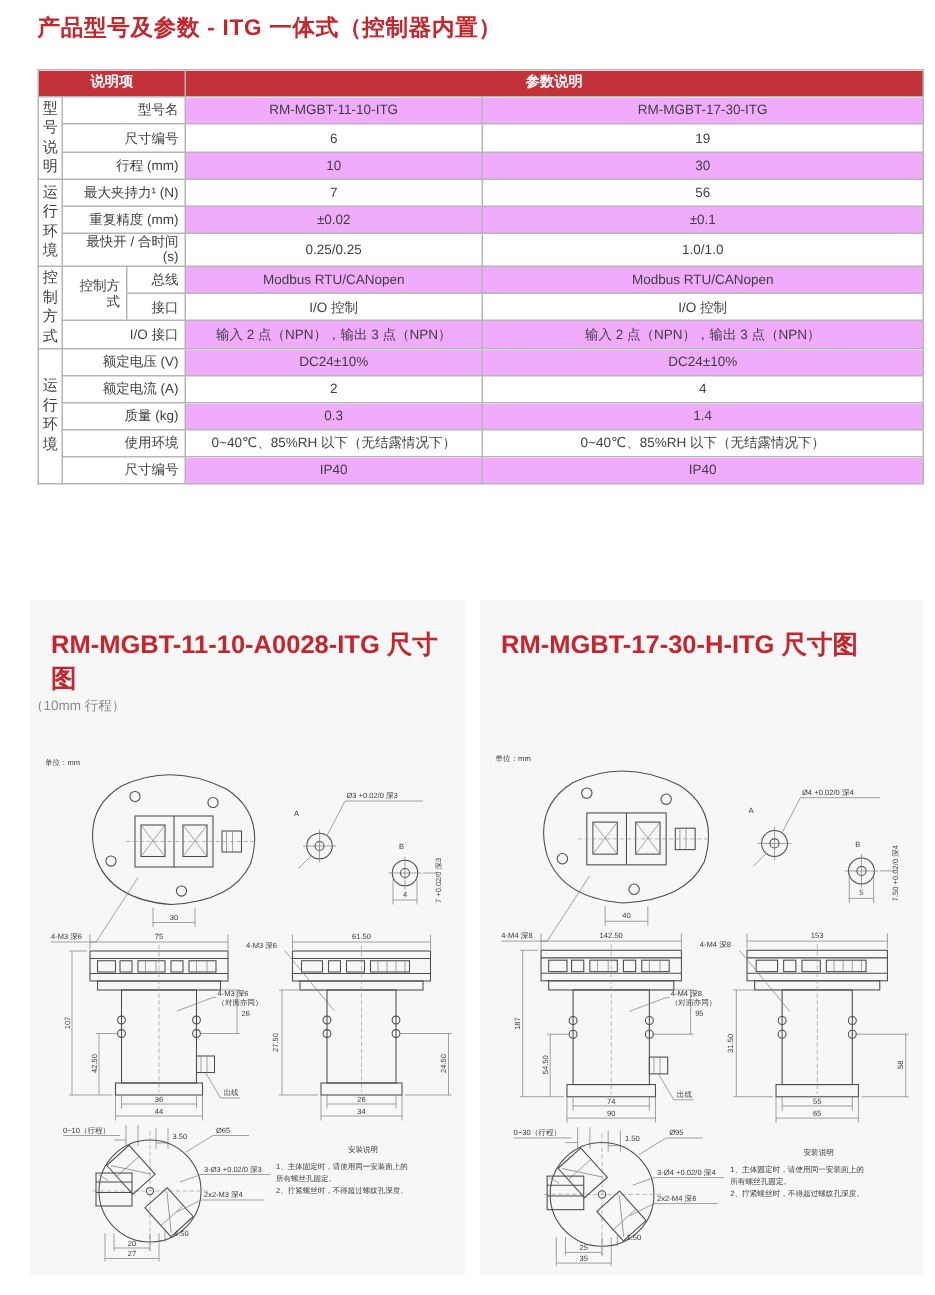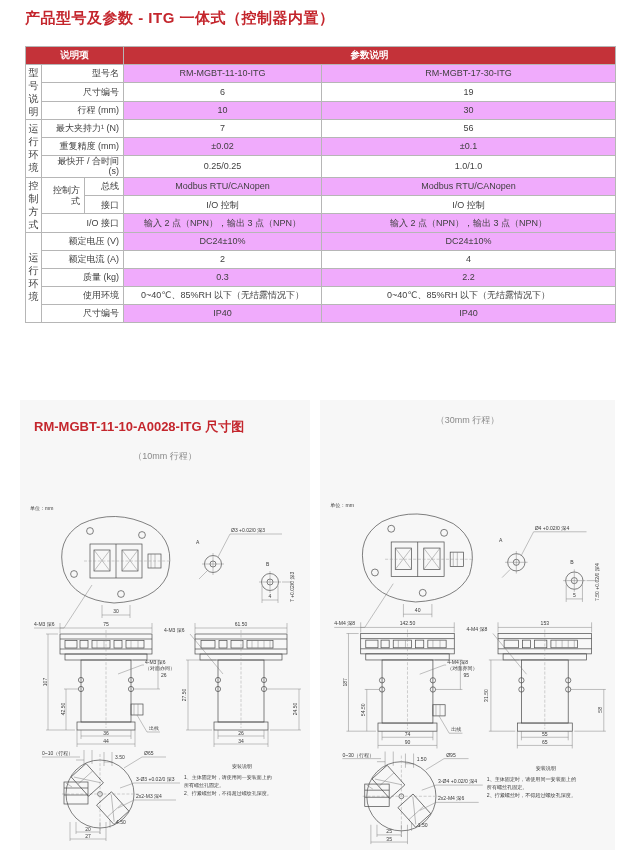--- a/index.html
+++ b/index.html
@@ -16,22 +16,22 @@
   .spec td.hd{background:#c43239;color:#ffffff;font-weight:bold;font-size:9.5px;
               border-color:#b6b6b6;}
   .spec td.grp{padding:1px 2px;font-size:10px;word-break:break-all;line-height:1.3;
                vertical-align:middle;}
   .spec td.lbl{text-align:right;padding-left:6px;}
   .spec tr.sh td.val{background:#f0abfc;}
 
   .card{position:absolute;top:400px;height:450px;background:#f7f7f7;}
   #card-left{left:20px;width:290px;}
   #card-right{left:320px;width:295px;}
-  .card-title{margin:18px 14px 0;font-size:13px;font-weight:bold;color:#c4262d;}
-  .card-sub{text-align:center;font-size:9px;color:#8a8a8a;margin-top:14px;}
+  .card-title{margin:18px 14px 0;font-size:17px;font-weight:bold;color:#c4262d;}
+  .card-sub{text-align:left;font-size:9px;color:#8a8a8a;margin-top:0;}
   .drawing-slot{position:absolute;left:0;top:76px;width:100%;height:372px;}
   .drawing-slot svg{width:100%;height:100%;display:block;}
 
   .drawing-slot text{font-size:5px;fill:#3a3a3a;
        font-family:"Liberation Sans","DejaVu Sans",sans-serif;}
   .ln{fill:none;stroke:#4c4c4c;stroke-width:.7;}
   .dim{fill:none;stroke:#787878;stroke-width:.45;}
   .cl{fill:none;stroke:#9a9a9a;stroke-width:.45;stroke-dasharray:3 1.6;}
   .mid{text-anchor:middle;}
   .t6{font-size:5.8px;}
@@ -111,21 +111,21 @@
     <td class="val">DC24±10%</td>
   </tr>
   <tr>
     <td class="lbl" colspan="2">额定电流 (A)</td>
     <td class="val">2</td>
     <td class="val">4</td>
   </tr>
   <tr class="sh">
     <td class="lbl" colspan="2">质量 (kg)</td>
     <td class="val">0.3</td>
-    <td class="val">2.2</td>
+    <td class="val">1.4</td>
   </tr>
   <tr>
     <td class="lbl" colspan="2">使用环境</td>
     <td class="val">0~40℃、85%RH 以下（无结露情况下）</td>
     <td class="val">0~40℃、85%RH 以下（无结露情况下）</td>
   </tr>
   <tr class="sh">
     <td class="lbl" colspan="2">尺寸编号</td>
     <td class="val">IP40</td>
     <td class="val">IP40</td>
@@ -345,21 +345,21 @@
     <text x="222" y="286" class="mid t6">安装说明</text>
     <text x="164" y="297" class="t45">1、主体固定时，请使用同一安装面上的</text>
     <text x="164" y="305" class="t45">所有螺丝孔固定。</text>
     <text x="164" y="313" class="t45">2、拧紧螺丝时，不得超过螺纹孔深度。</text>
   </g>
 </svg>
 </div>
 </div>
 
 <div class="card" id="card-right">
-  <div class="card-sub">（30mm 行程）</div>
+  <div class="card-title">RM-MGBT-17-30-H-ITG 尺寸图</div>
   <div class="drawing-slot">
 <svg viewBox="0 0 290 360" preserveAspectRatio="xMidYMid meet">
   <text x="10" y="28" class="t6">单位：mm</text>
 
   <g>
     <path class="ln" d="M61,42 Q95,26 131,44 Q157,61 147,94 Q135,119 94,121 Q54,118 44,90 Q35,58 61,42 Z"></path>
     <circle class="ln" cx="70" cy="49" r="3.4"></circle>
           <circle class="ln" cx="122" cy="53" r="3.4"></circle>
     <circle class="ln" cx="54" cy="92" r="3.4"></circle>
           <circle class="ln" cx="101" cy="112" r="3.4"></circle>

